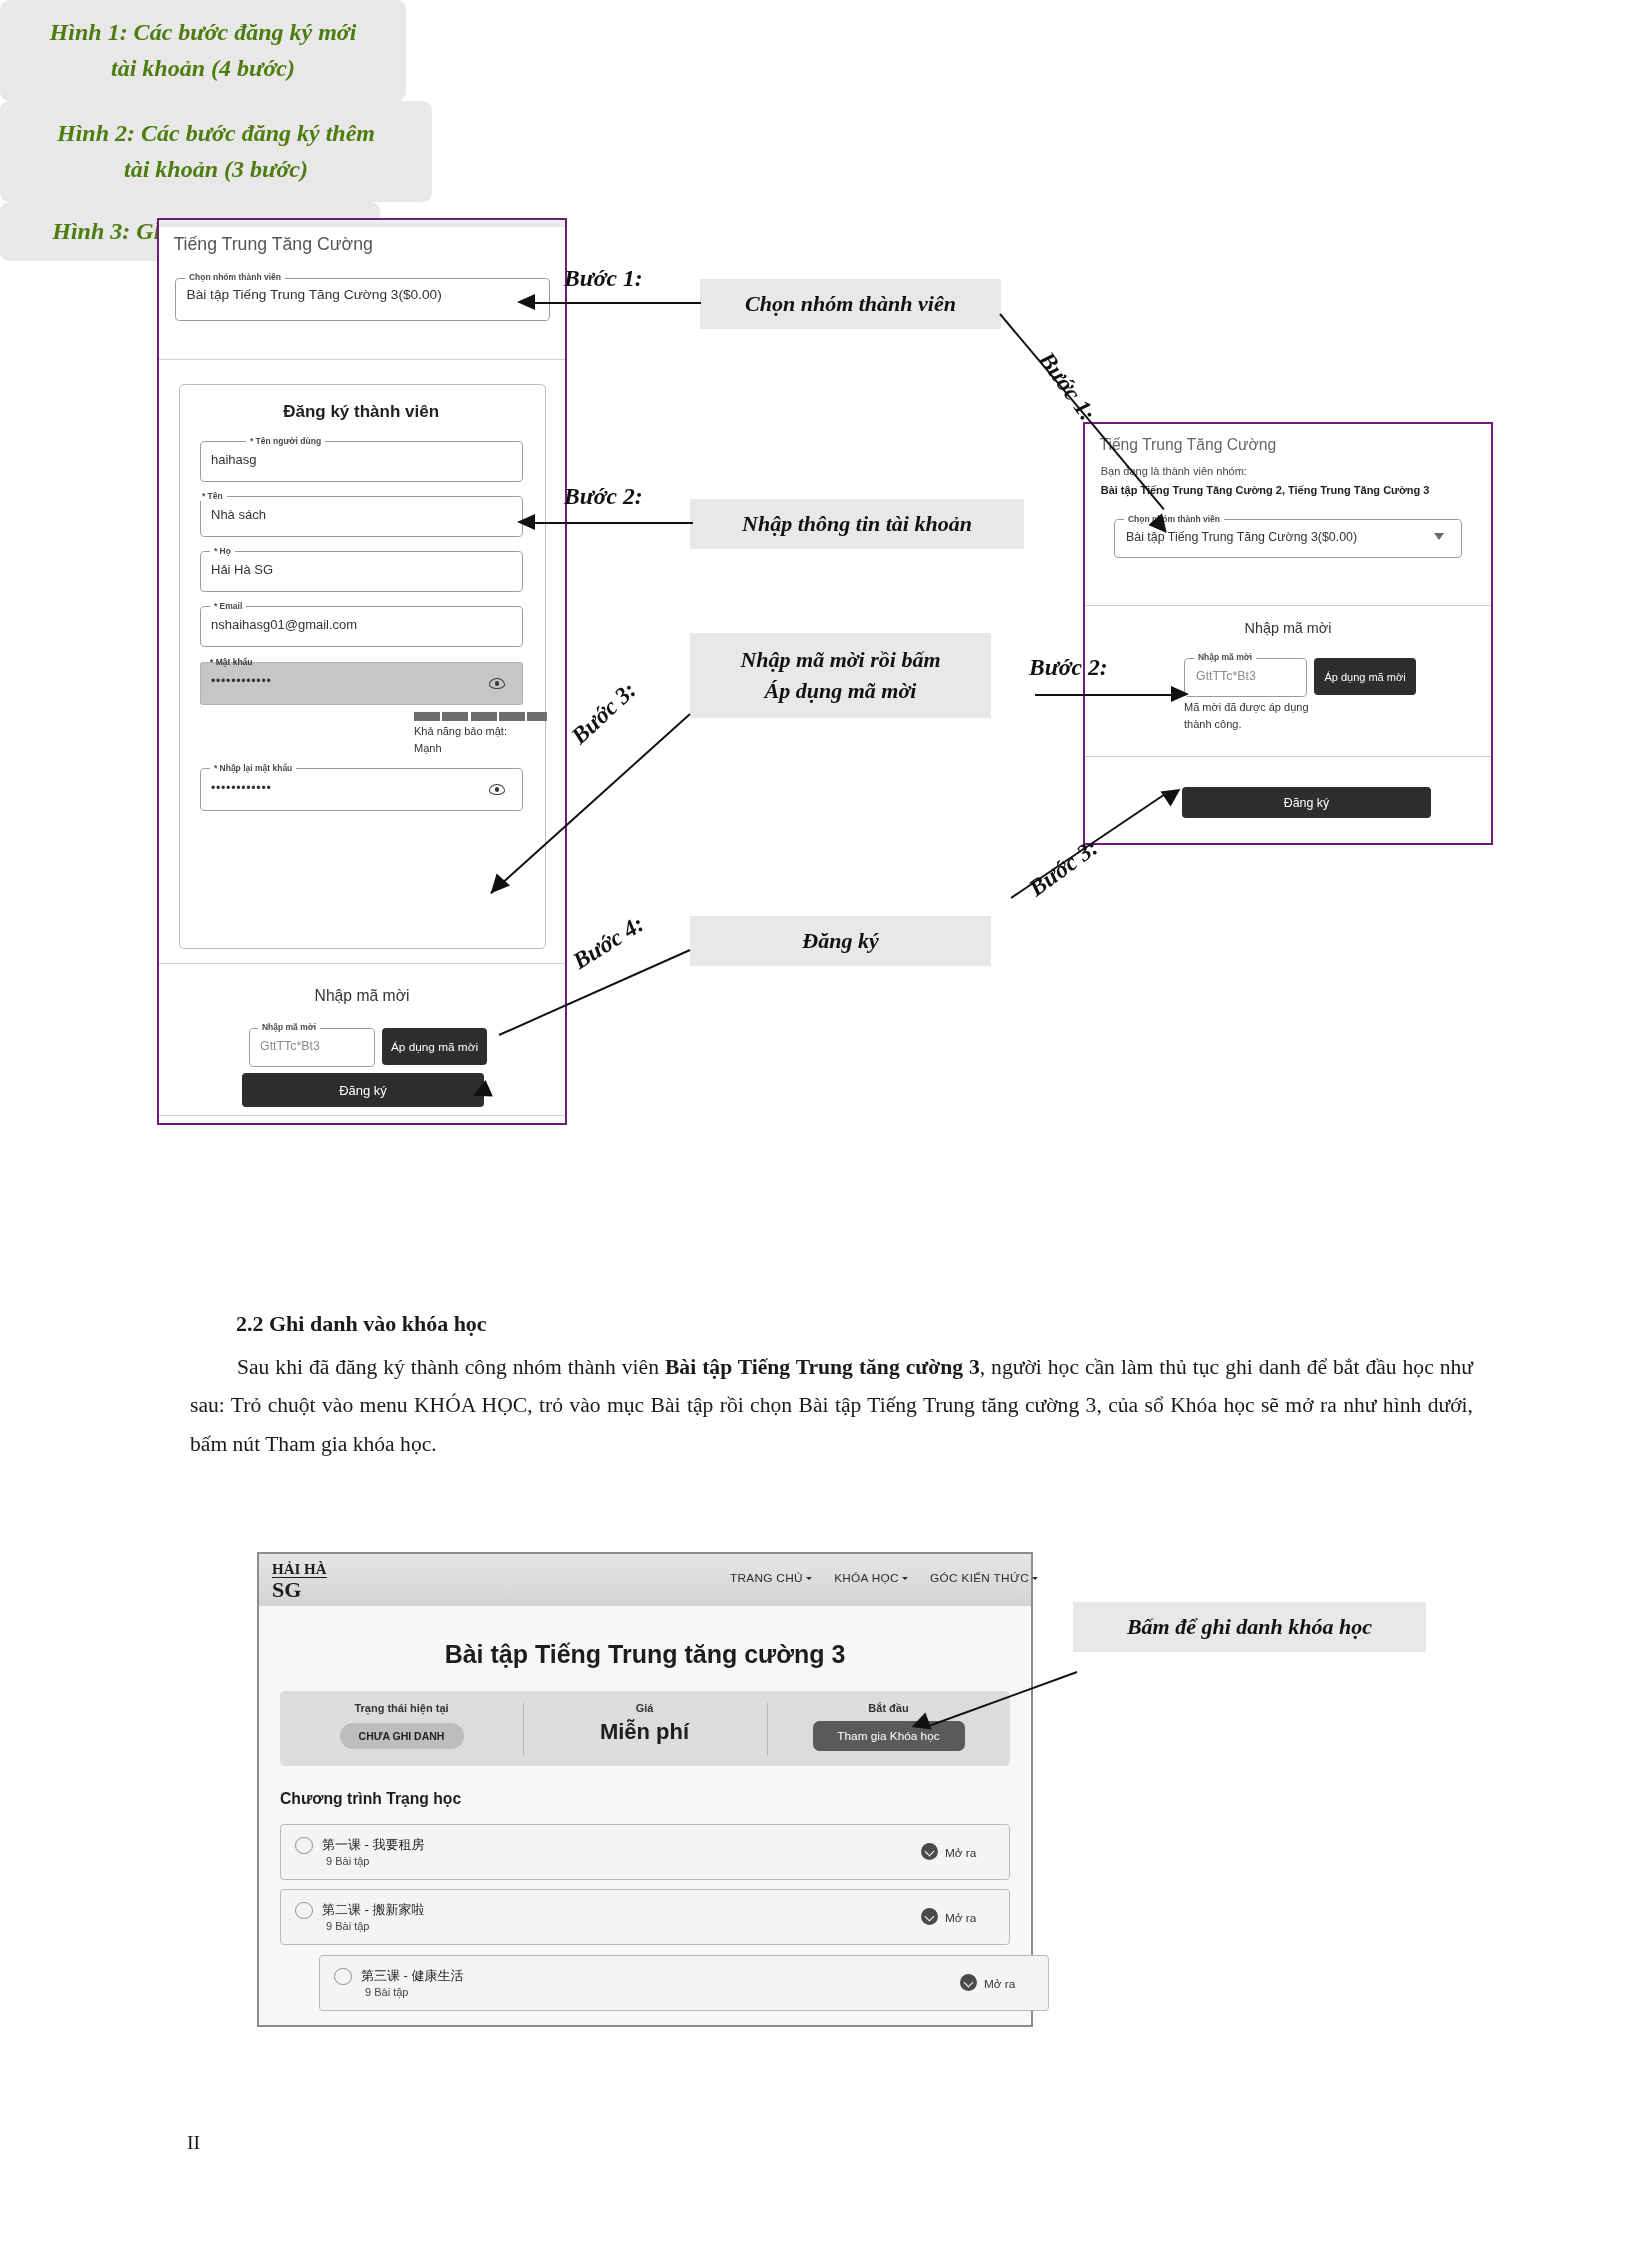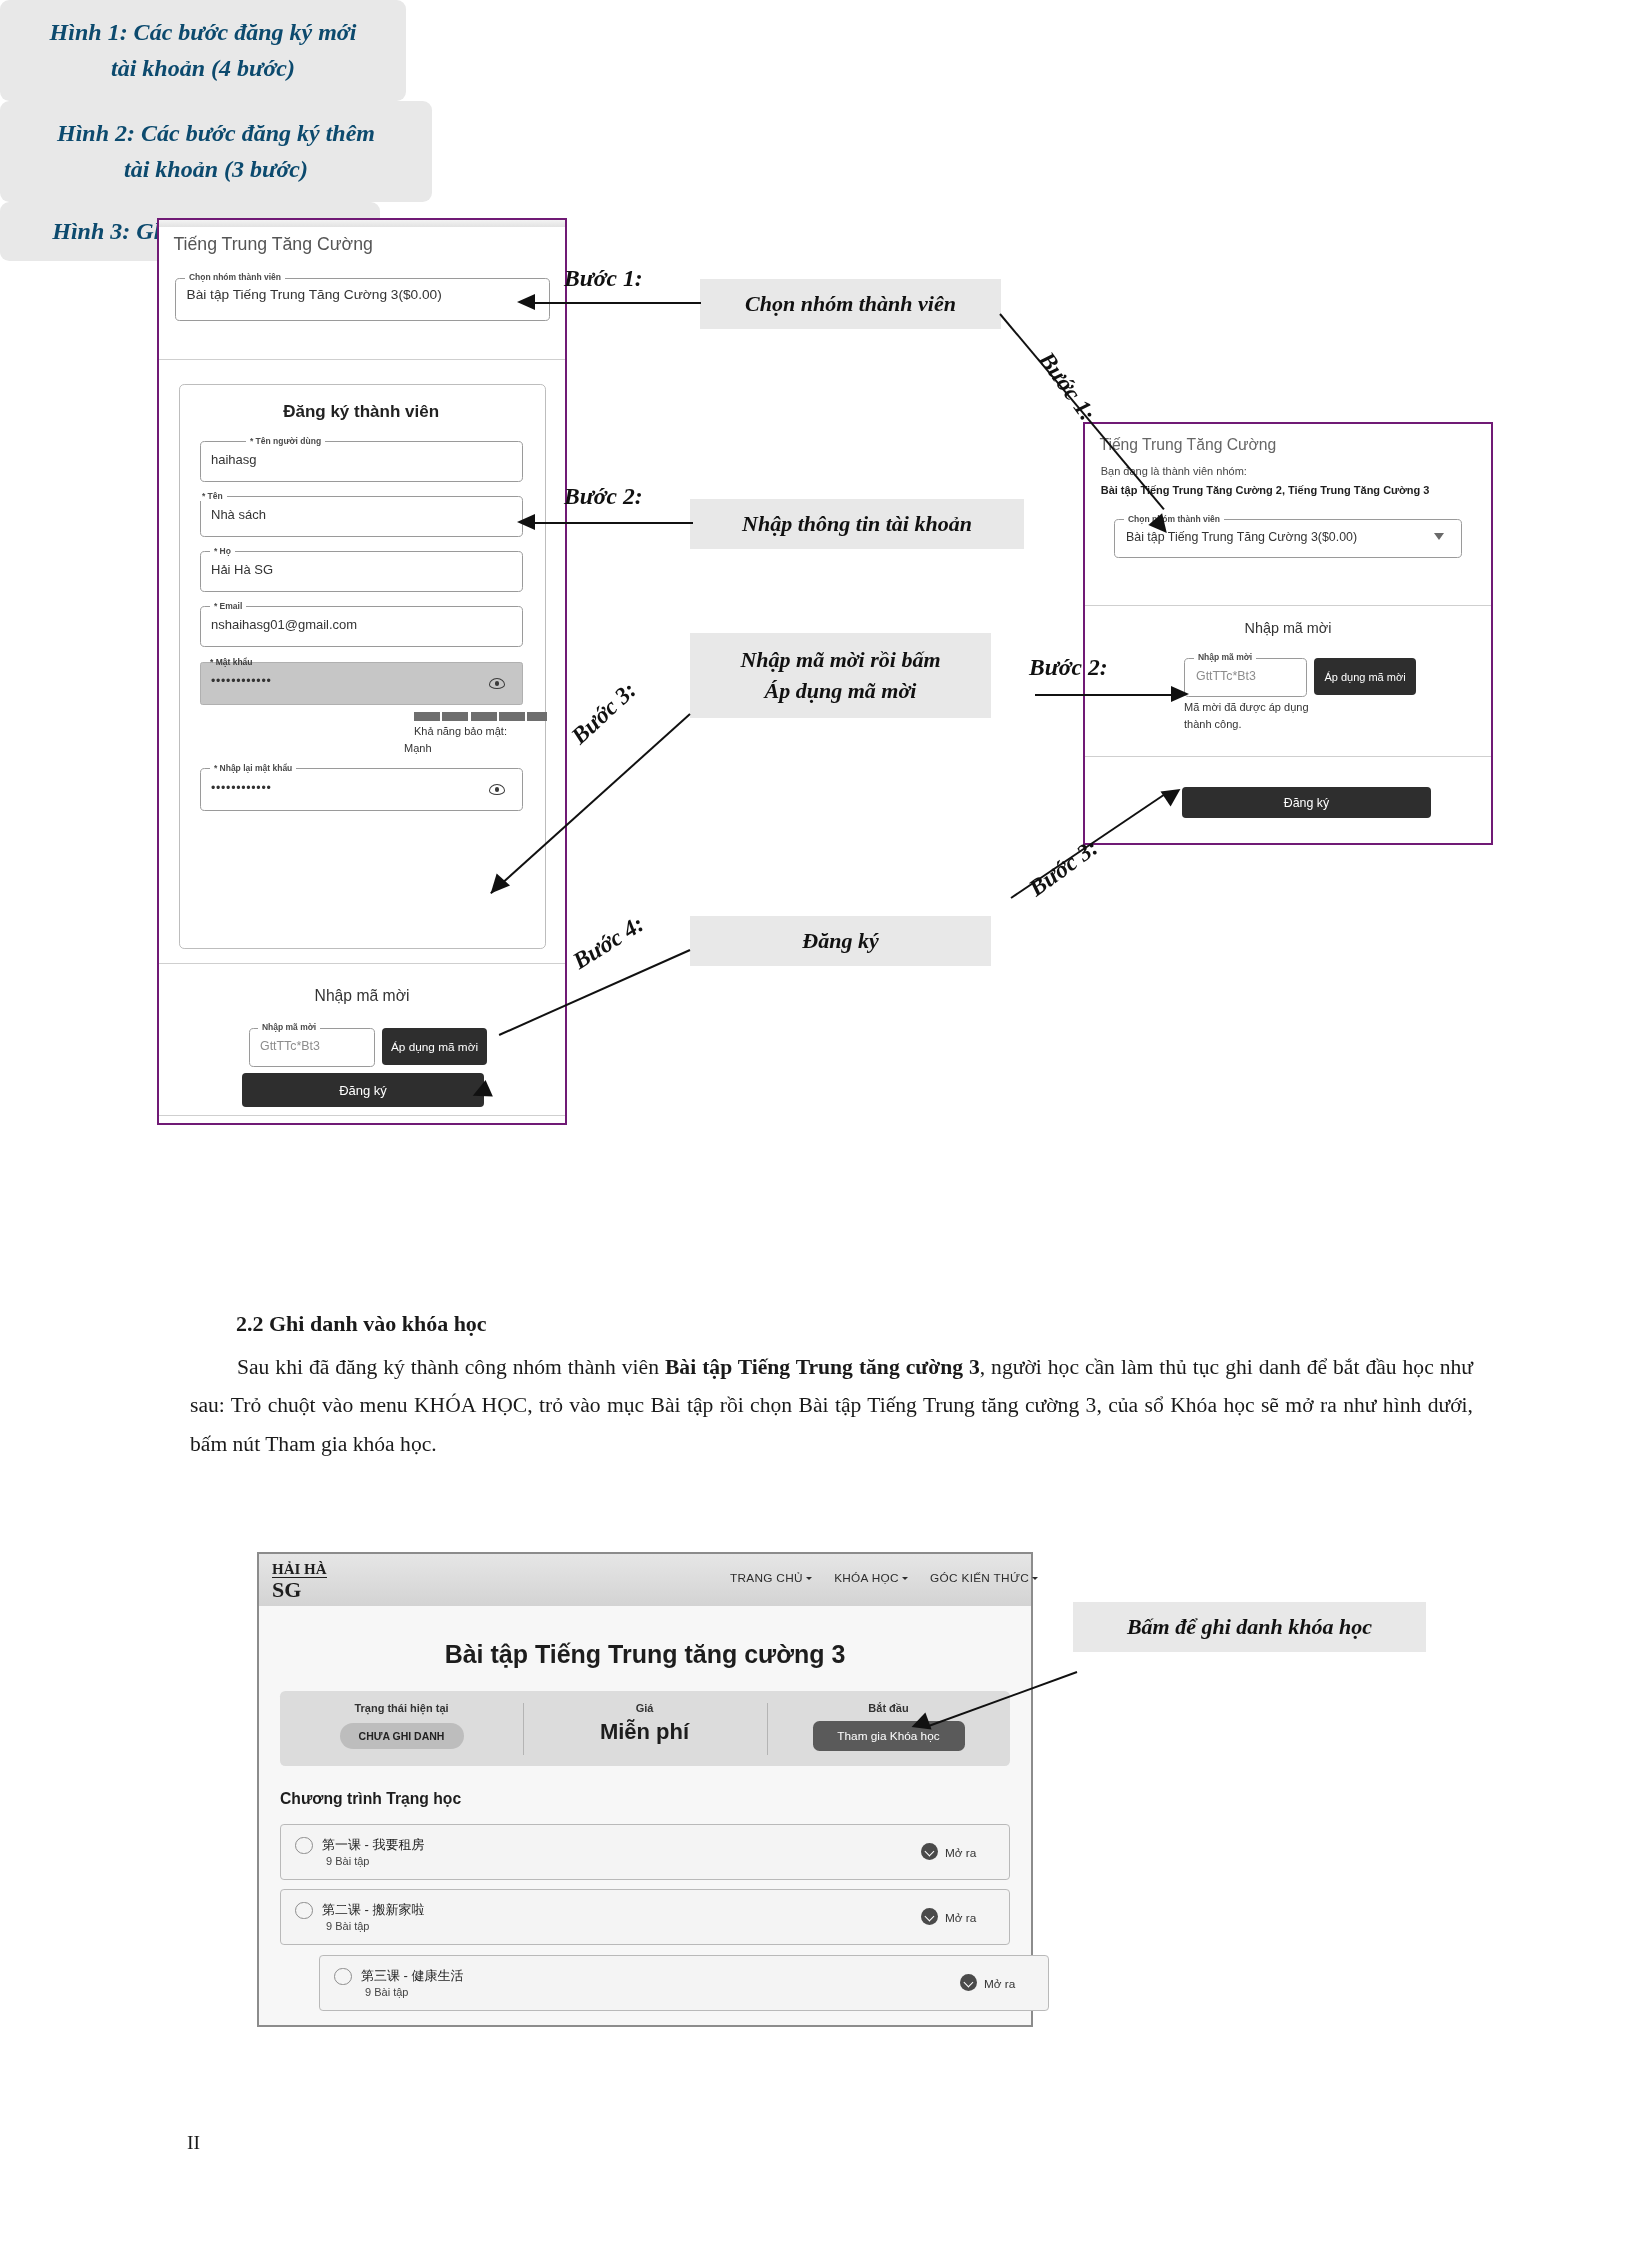--- a/index.html
+++ b/index.html
@@ -6,21 +6,21 @@
   body{width:1647px;height:2250px;position:relative;
        font-family:"Liberation Serif",serif;color:#1a1a1a;}
 
   
   .abs{position:absolute;}
   .ui{font-family:"Liberation Sans",sans-serif;color:#3b3b3b;}
   .anno{background:#e8e8e8;font-family:"Liberation Serif",serif;
         font-style:italic;font-weight:bold;text-align:center;
         line-height:1.45;color:#111;}
   .cap{background:#e8e8e8;border-radius:9.2px;font-family:"Liberation Serif",serif;
-       font-style:italic;font-weight:bold;text-align:center;line-height:1.5;color:#0c4a6e;}
+       font-style:italic;font-weight:bold;text-align:center;line-height:1.5;color:#4d7c0f;}
   .steplbl{font-family:"Liberation Serif",serif;font-style:italic;font-weight:bold;
            color:#111;white-space:nowrap;}
   .ln{position:absolute;background:#111;height:2px;transform-origin:0 50%;}
 
   
   .win{position:absolute;background:#fff;border:2px solid #701a75;}
   .winbar{position:absolute;left:0;right:0;top:0;height:6.5px;
           background:linear-gradient(#f3f3f3,#e2e2e2);}
   .panel-div{position:absolute;left:0;right:0;height:1.3px;background:#cfcfcf;}
 
@@ -96,21 +96,21 @@
   <div class="abs" style="left:51px;top:437px;font-size:8.5px;font-family:'Liberation Sans',sans-serif;color:#3a3a3a;font-weight:bold;">* Mật khẩu</div>
   <div class="tval" style="left:52px;top:454px;font-size:12.4px;letter-spacing:0.7px;">••••••••••••</div>
   <div class="eye" style="left:330px;top:458px;"></div>
 
   <div class="strengthbar" style="left:255px;top:492px;width:26px;"></div>
   <div class="strengthbar" style="left:283px;top:492px;width:26px;"></div>
   <div class="strengthbar" style="left:312px;top:492px;width:26px;"></div>
   <div class="strengthbar" style="left:340px;top:492px;width:26px;"></div>
   <div class="strengthbar" style="left:368px;top:492px;width:19.6px;"></div>
   <div class="tval" style="left:255px;top:505px;font-size:11px;">Khả năng bảo mật:</div>
-  <div class="tval" style="left:245px;top:522px;font-size:11px;">Mạnh</div>
+  <div class="tval" style="left:255px;top:522px;font-size:11px;">Mạnh</div>
 
   <div class="tfield" style="left:41px;top:548px;width:321px;height:41px;"></div>
   <div class="tlabel" style="left:51px;top:543px;">* Nhập lại mật khẩu</div>
   <div class="tval" style="left:52px;top:561px;font-size:12.4px;letter-spacing:0.7px;">••••••••••••</div>
   <div class="eye" style="left:330px;top:564px;"></div>
 
   <div class="panel-div" style="top:743px;"></div>
 
   <div class="ui abs" style="left:0;top:767px;width:406px;text-align:center;font-size:15.7px;color:#333;">Nhập mã mời</div>
 

